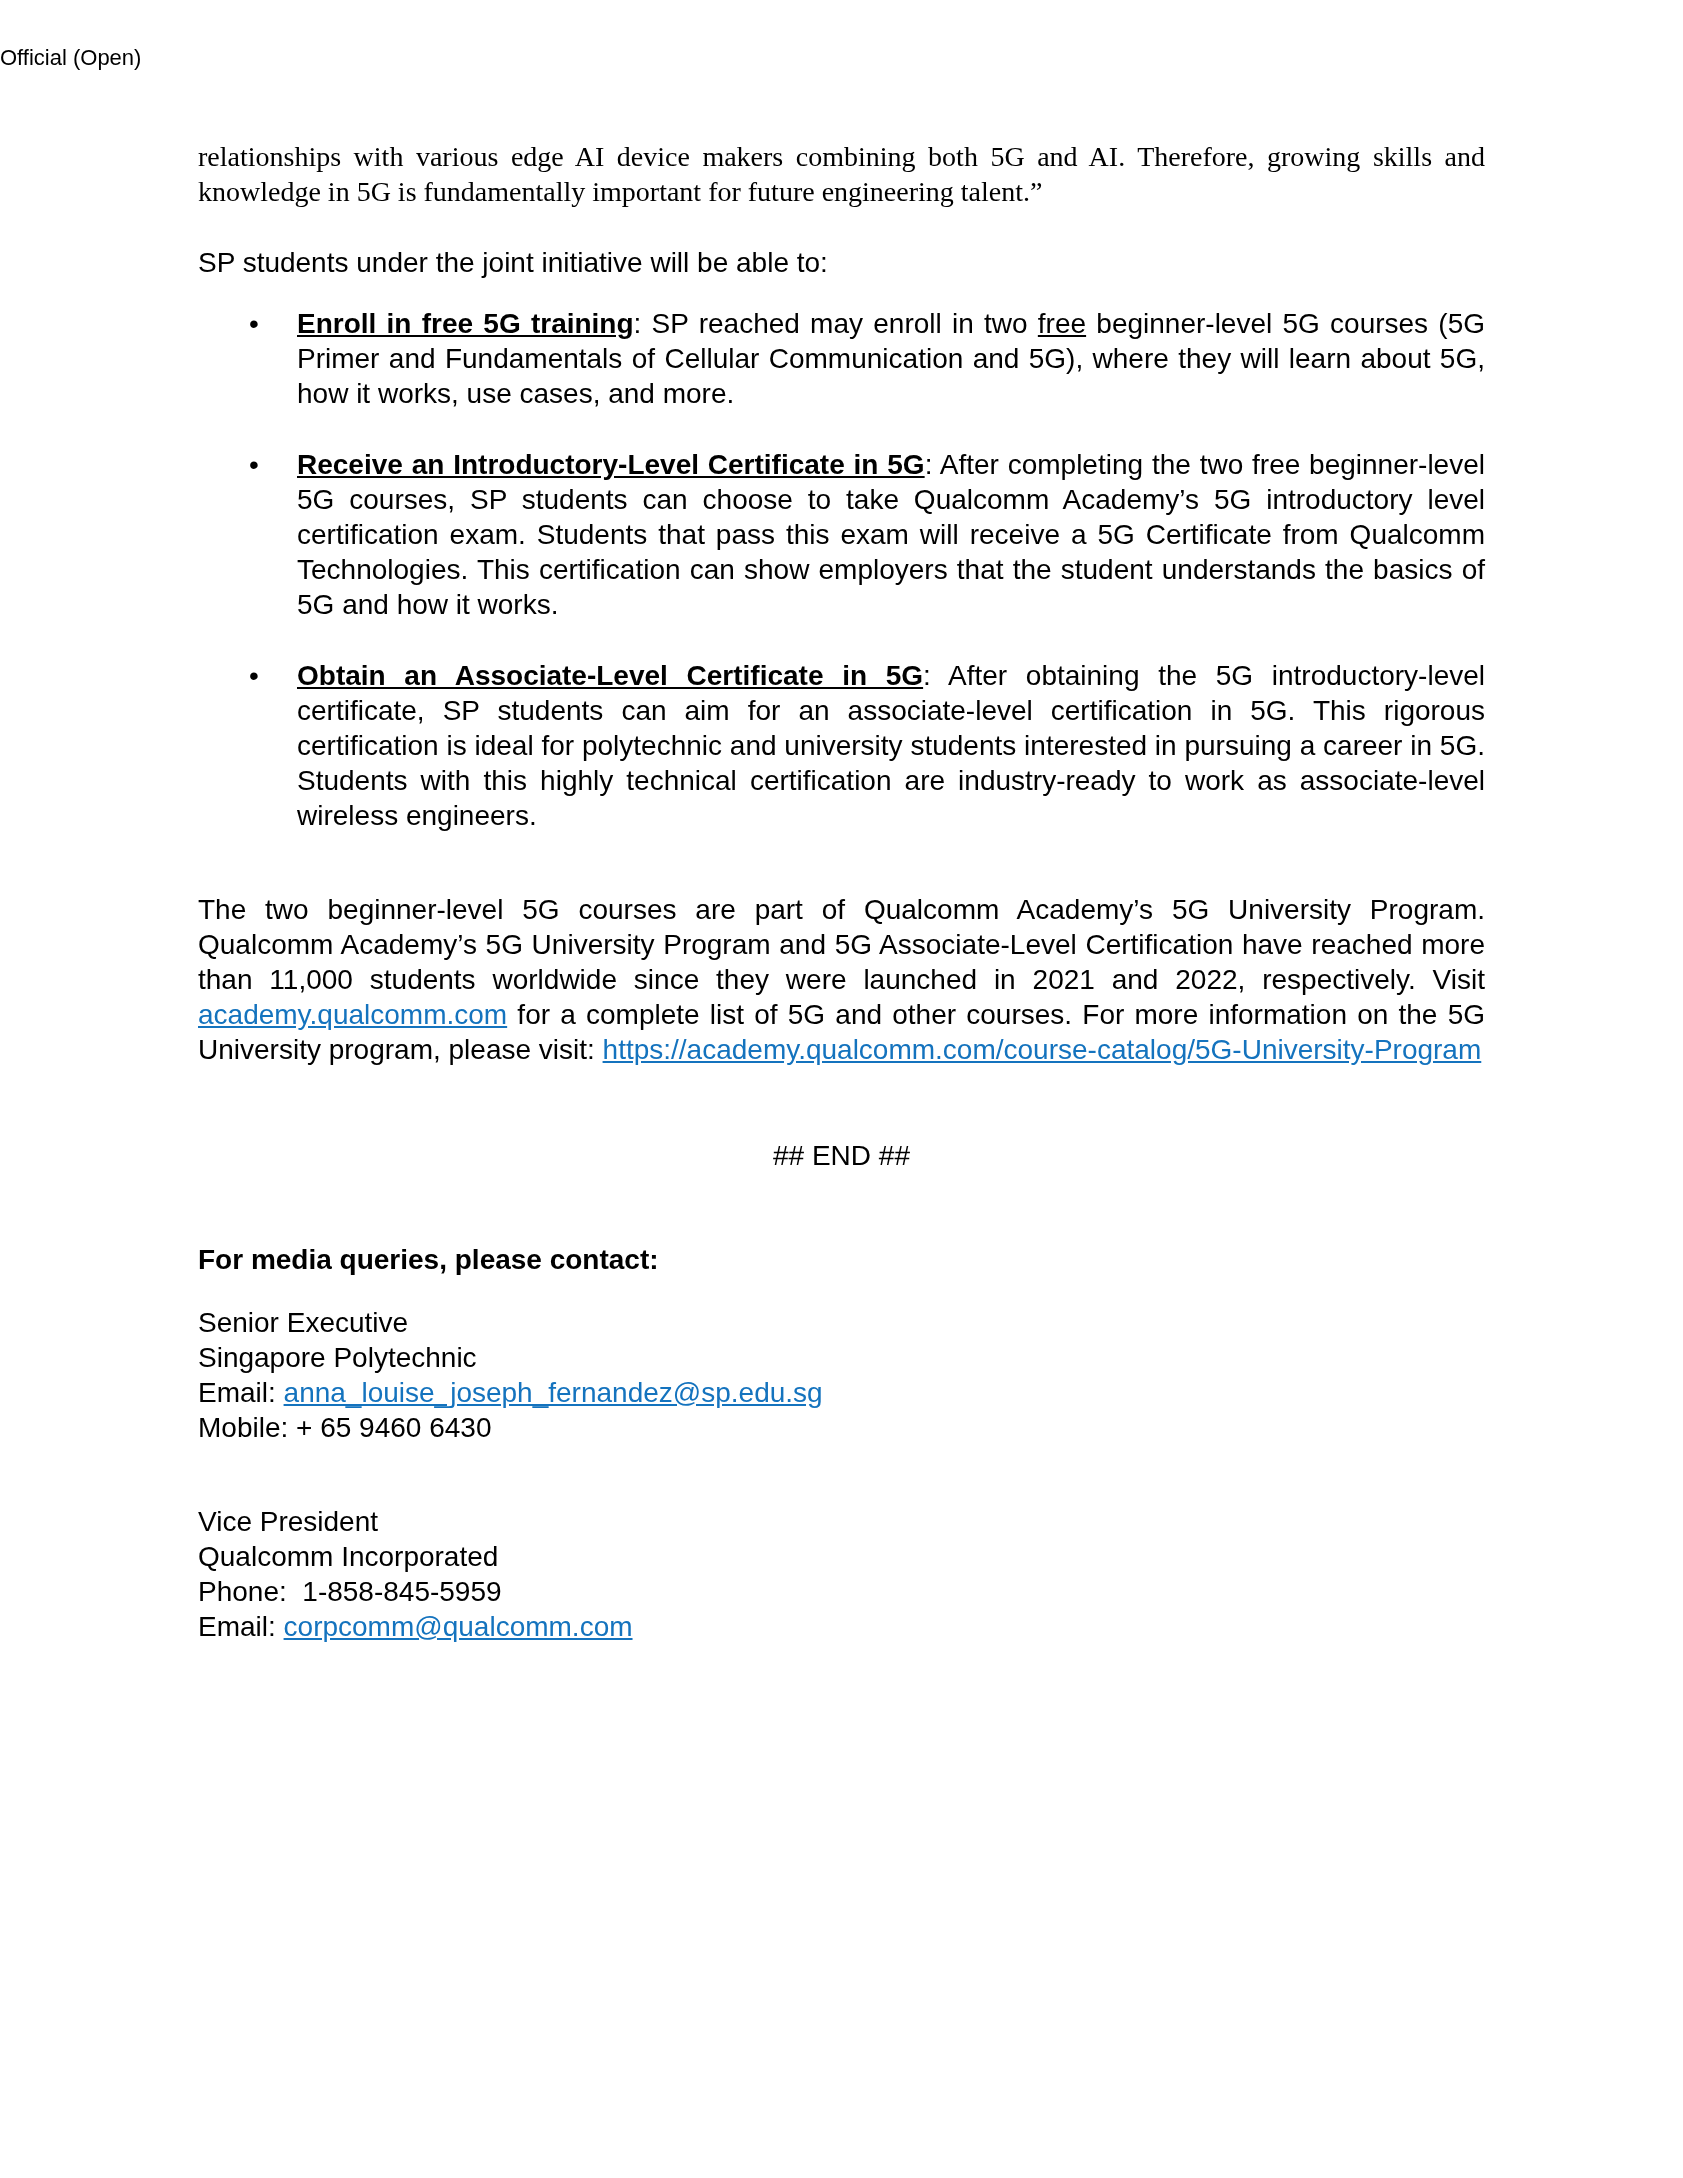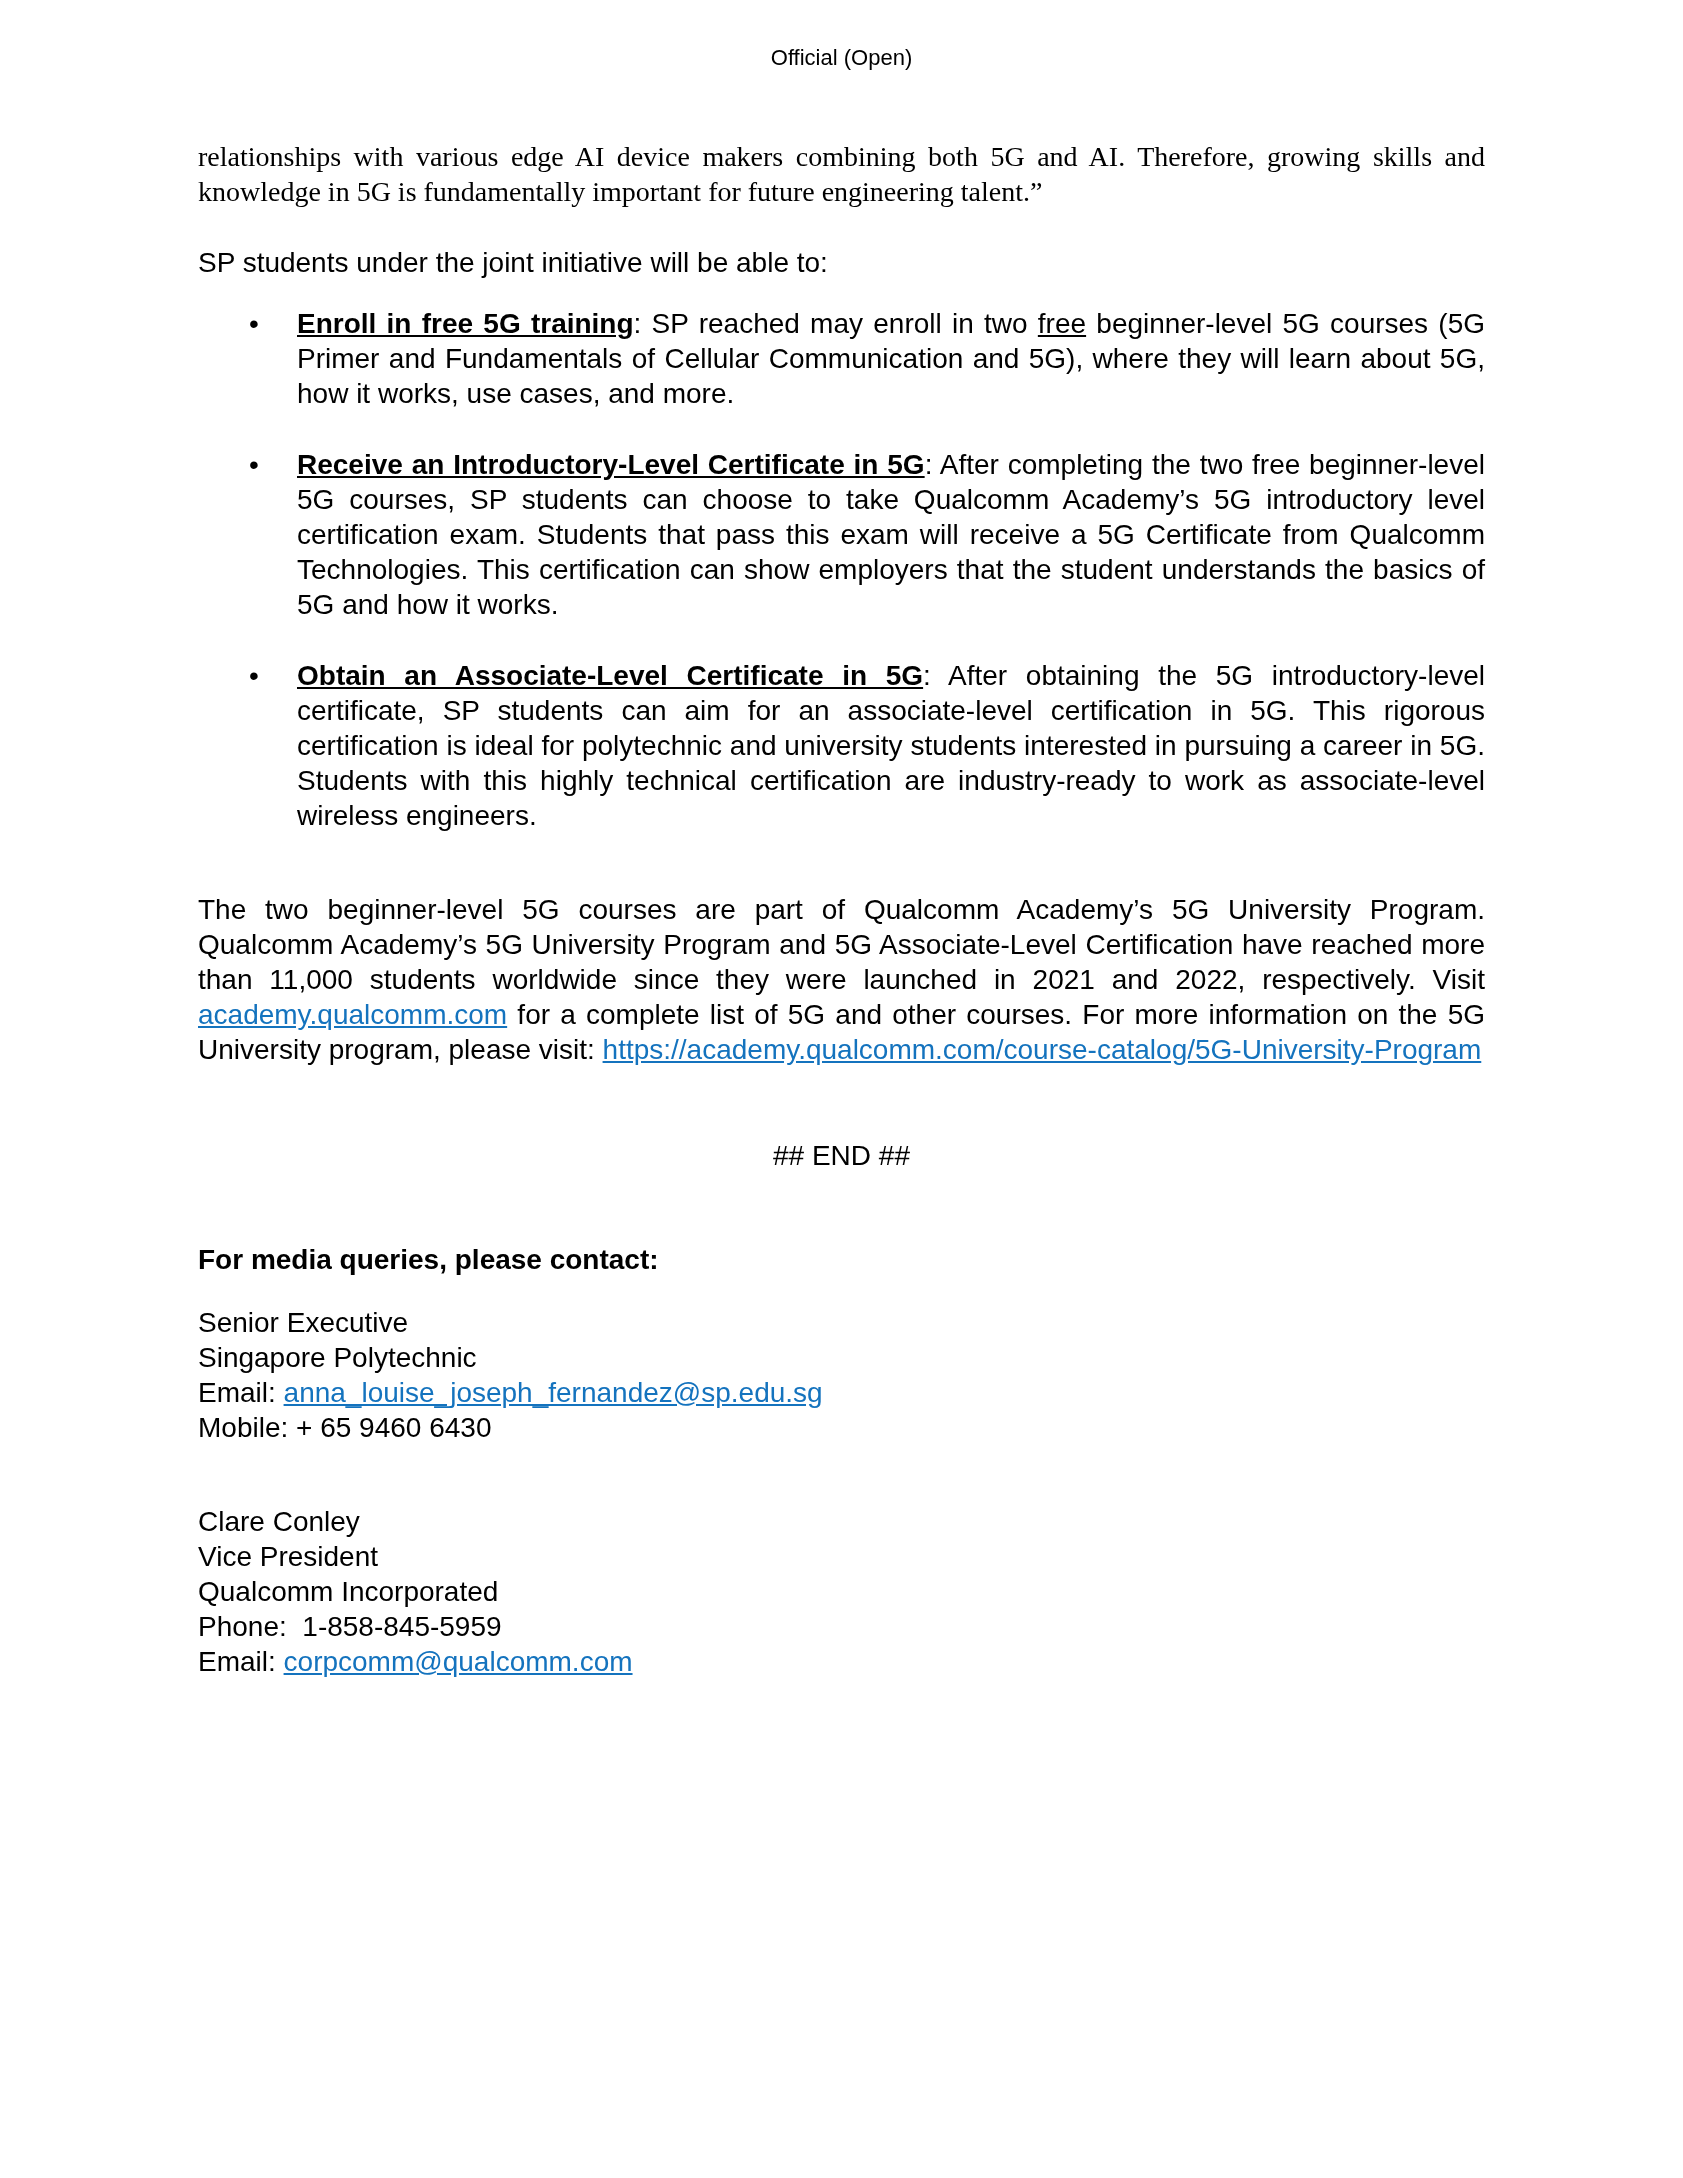--- a/index.html
+++ b/index.html
@@ -13,21 +13,21 @@
     background: var(--paper);
     color: var(--ink);
     font-family: "Liberation Sans", sans-serif;
     font-size: 28px;
     line-height: 35px;
     overflow: hidden;
   }
   .content { padding: 0 198px; }
   .doc-header {
     margin-top: 44px;
-    text-align: center;
+    text-align: left;
     font-size: 22px;
     line-height: 27px;
   }
   .para { width: 1287px; }
   .justify { text-align: justify; text-justify: inter-word; overflow-wrap: break-word; }
   .intro { margin-top: 68px; font-family: Liberation Serif, serif; }
   .lead-in { margin-top: 36px; }
   ul.bullets { list-style: none; }
   li.bullet { display: flex; margin-top: 36px; }
   li.bullet:first-child { margin-top: 26px; }
@@ -77,21 +77,20 @@
     <p class="media-heading">For media queries, please contact:</p>
 
     <div class="contact">
       <div>Senior Executive</div>
       <div>Singapore Polytechnic</div>
       <div><span>Email: </span><a class="link">anna_louise_joseph_fernandez@sp.edu.sg</a></div>
       <div>Mobile: + 65 9460 6430</div>
     </div>
 
     <div class="contact">
-      <div>Clare Conley</div>
       <div>Vice President</div>
       <div>Qualcomm Incorporated</div>
       <div>Phone:  1-858-845-5959</div>
       <div><span>Email: </span><a class="link">corpcomm@qualcomm.com</a></div>
     </div>
 
   </div>
 </div>
 
 

